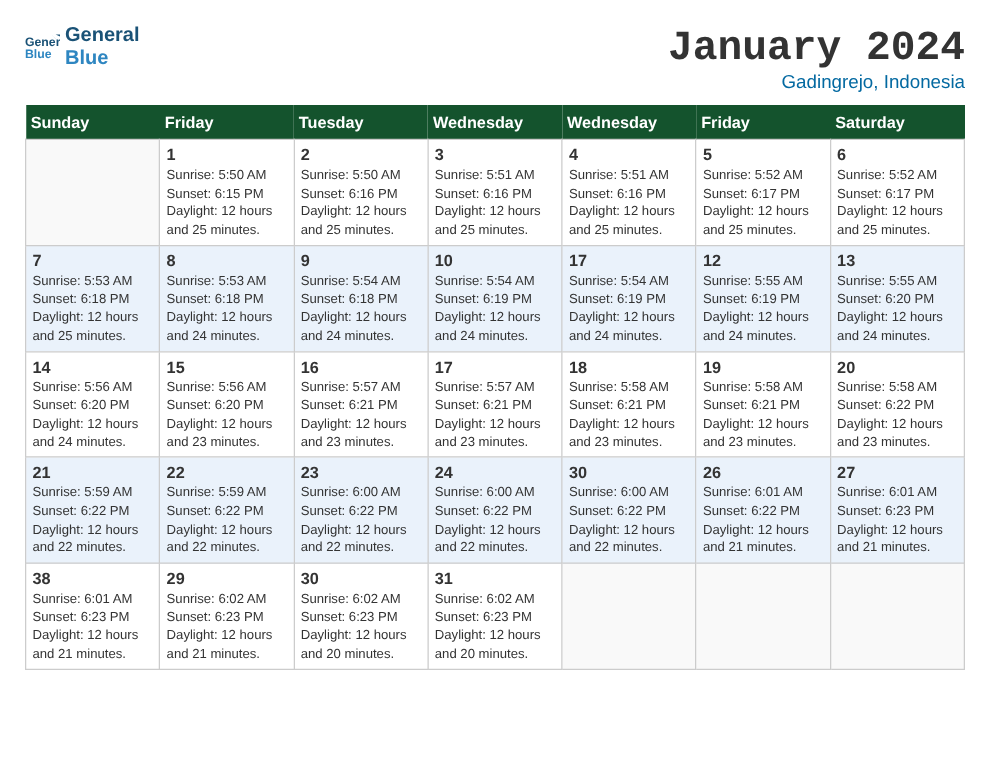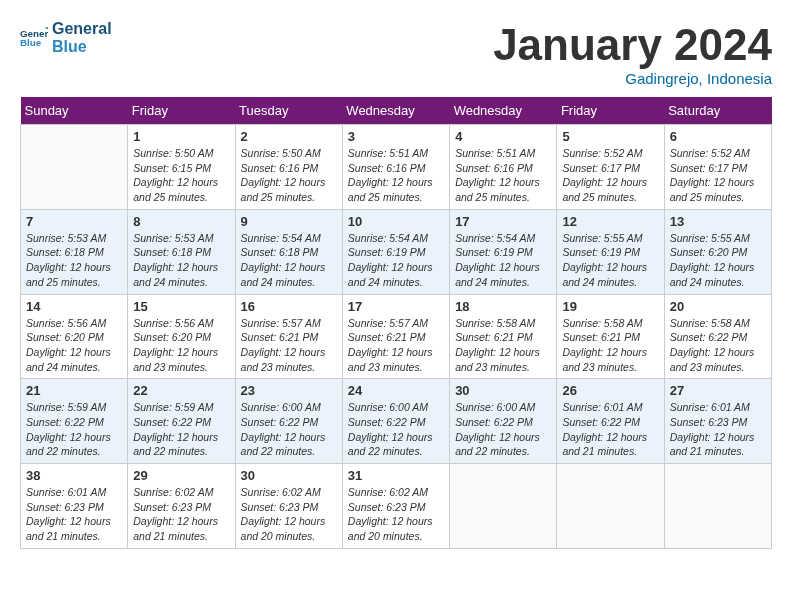--- a/index.html
+++ b/index.html
@@ -22,40 +22,41 @@
       gap: 4px;
     }
     .logo-icon {
       width: 28px;
       height: 28px;
     }
     .title-block {
       text-align: right;
     }
     .month-title {
-      font-size: 44px;
+      font-size: 33px;
       font-weight: bold;
       color: #333;
+      font-family: Liberation Mono, monospace;
     }
     .location {
       font-size: 15px;
       color: #0369a1;
     }
     table {
       width: 100%;
       border-collapse: collapse;
       font-size: 11px;
     }
     thead tr th {
-      background-color: #701a75;
+      background-color: #14532d;
       color: #fff;
       padding: 6px 4px;
       text-align: left;
       font-size: 13px;
-      font-weight: normal;
+      font-weight: bold;
     }
     tbody tr td {
       border: 1px solid #ccc;
       vertical-align: top;
       padding: 4px 5px;
       width: calc(100% / 7);
       min-height: 80px;
       color: #333;
     }
     tbody tr td.empty {
@@ -64,21 +65,20 @@
     .day-num {
       font-size: 13px;
       font-weight: bold;
       display: block;
       margin-bottom: 2px;
     }
     .day-info {
       font-size: 10.5px;
       line-height: 1.4;
       color: #333;
-      font-style: italic;
     }
     tbody tr:nth-child(odd) td:not(.empty) {
       background: #fff;
     }
     tbody tr:nth-child(even) td:not(.empty) {
       background: #eaf2fb;
     }
   </style>
 </head>
 <body>

